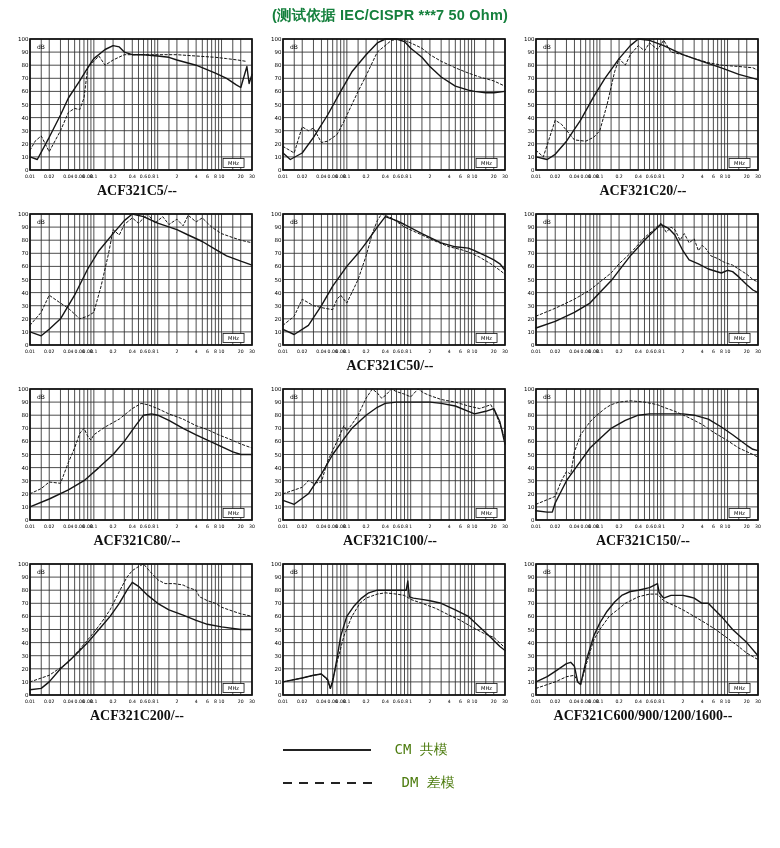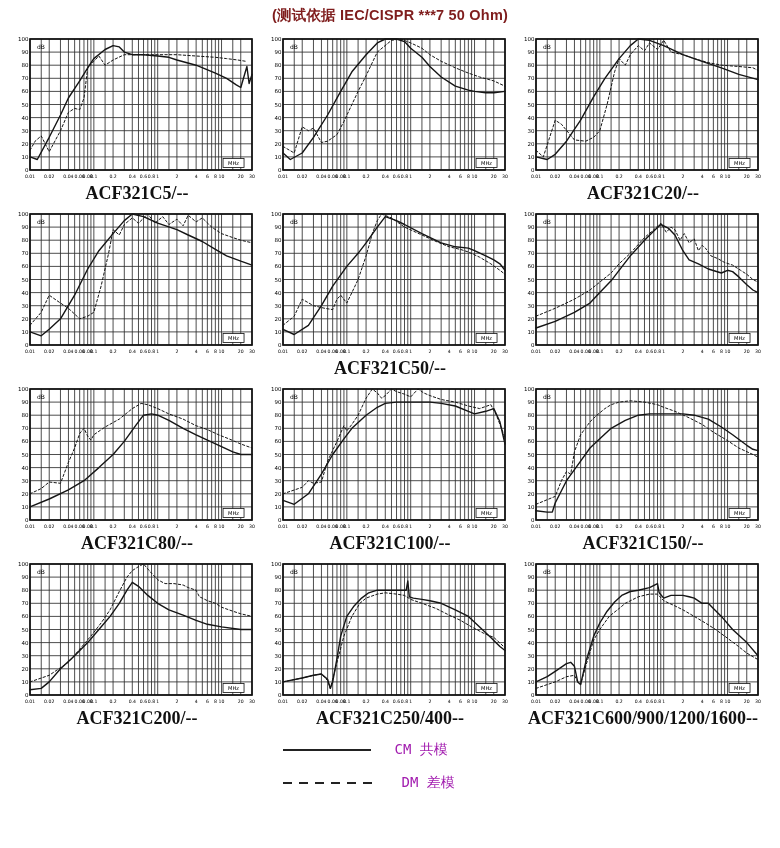--- a/index.html
+++ b/index.html
@@ -1,31 +1,31 @@
 <!DOCTYPE html>
 <html><head>
 <meta charset="utf-8">
 <style>
   html,body{margin:0;padding:0;background:#ffffff;}
   .page{width:780px;height:848px;background:#fff;box-sizing:border-box;padding-top:4px;
         font-family:"Liberation Sans",sans-serif;color:#1a1a1a;overflow:hidden;}
   .title{ text-align:center;font-weight:bold;font-size:14.5px;letter-spacing:0.2px;
-          margin:2px 0 10px 0;color:#7f1d1d;}
+          margin:2px 0 10px 0;color:#15803d;}
   .grid{ display:grid;grid-template-columns:repeat(3,247px);justify-content:center;
          column-gap:6px;row-gap:8px;}
   .panel{width:247px;}
   .chart-canvas{display:block;margin:0 auto;}
   .caption{ text-align:center;font-family:"Liberation Serif",serif;font-weight:bold;
-            font-size:18px;margin-top:1px;height:19px;color:#111;}
+            font-size:14px;margin-top:1px;height:19px;color:#111;}
   .legend{ margin-top:14px;display:flex;flex-direction:column;align-items:center;gap:15px;}
   .legend-row{display:flex;align-items:center;width:215px;}
   .legend-line{display:inline-block;height:2px;margin-right:24px;}
   .legend-line.solid{width:88px;background:#222;}
   .legend-line.dashed{width:95px;background:repeating-linear-gradient(to right,#222 0 9px,transparent 9px 16px);}
-  .legend-text{font-family:"DejaVu Sans Mono",monospace;font-size:14px;color:#a21caf;white-space:nowrap;}
+  .legend-text{font-family:"DejaVu Sans Mono",monospace;font-size:14px;color:#4d7c0f;white-space:nowrap;}
   svg text{font-family:"DejaVu Sans",sans-serif;fill:#000;}
 </style>
 </head>
 <body>
 
 <div class="page">
   <div class="title">(测试依据  IEC/CISPR ***7 50 Ohm)</div>
   <div class="grid" id="charts-grid">
       <div class="panel">
         <svg class="chart-canvas" width="240" height="147" viewBox="0 0 240 147">
@@ -1027,21 +1027,20 @@
             <text x="204.53775528995612" y="142.5">10</text>
             <text x="223.75729183809756" y="142.5">20</text>
             <text x="235" y="142.5">30</text>
           </g>
           <text x="20" y="13.5" font-size="6">dB</text>
           <rect x="206.03775528995612" y="123.5" width="21" height="9" fill="#fff" stroke="#111" stroke-width="0.8"></rect>
           <text x="216.53775528995612" y="130.2" font-size="5.2" text-anchor="middle">MHz</text>
           <polyline points="13.0,121.9 32.2,118.0 43.5,115.3 51.4,114.0 57.6,119.3 60.3,128.4 62.7,121.9 67.0,98.3 70.7,76.1 76.8,56.4 84.1,45.9 91.6,38.1 98.7,32.8 107.3,30.2 121.5,30.2 130.8,30.2 136.2,30.2 137.8,21.0 139.3,36.8 143.3,38.1 151.9,39.4 159.9,40.7 171.2,43.3 185.3,49.8 198.4,56.4 209.6,66.9 220.8,77.4 229.9,86.5 235.0,90.5" fill="none" stroke="#151515" stroke-width="1.4" stroke-dasharray="none" stroke-linejoin="round" stroke-linecap="round"></polyline>
           <polyline points="13.0,121.9 32.2,118.0 43.5,115.3 51.4,114.0 57.6,120.6 60.3,128.4 67.0,102.3 73.9,76.1 81.9,56.4 89.9,43.3 96.1,38.1 107.3,34.1 115.3,32.8 126.5,34.1 134.5,35.4 140.7,39.4 151.9,43.3 166.1,48.5 179.1,55.1 190.4,60.3 201.6,66.9 213.9,73.4 223.8,77.4 235.0,87.8" fill="none" stroke="#151515" stroke-width="1" stroke-dasharray="2.4,2.2" stroke-linejoin="round" stroke-linecap="round"></polyline>
         </svg>
-        <div class="caption">ACF321C250/400--</div>
       </div>
       <div class="panel">
         <svg class="chart-canvas" width="240" height="147" viewBox="0 0 240 147">
           <rect x="13" y="4" width="222" height="131" fill="#ffffff" stroke="none"></rect>
           <g stroke="#2e2e2e" stroke-width="0.85">
             <line x1="13" y1="4" x2="13" y2="135"></line>
             <line x1="24.242708161902442" y1="4" x2="24.242708161902442" y2="135"></line>
             <line x1="32.2195365481414" y1="4" x2="32.2195365481414" y2="135"></line>
             <line x1="43.46224471004384" y1="4" x2="43.46224471004384" y2="135"></line>
             <line x1="51.4390730962828" y1="4" x2="51.4390730962828" y2="135"></line>

